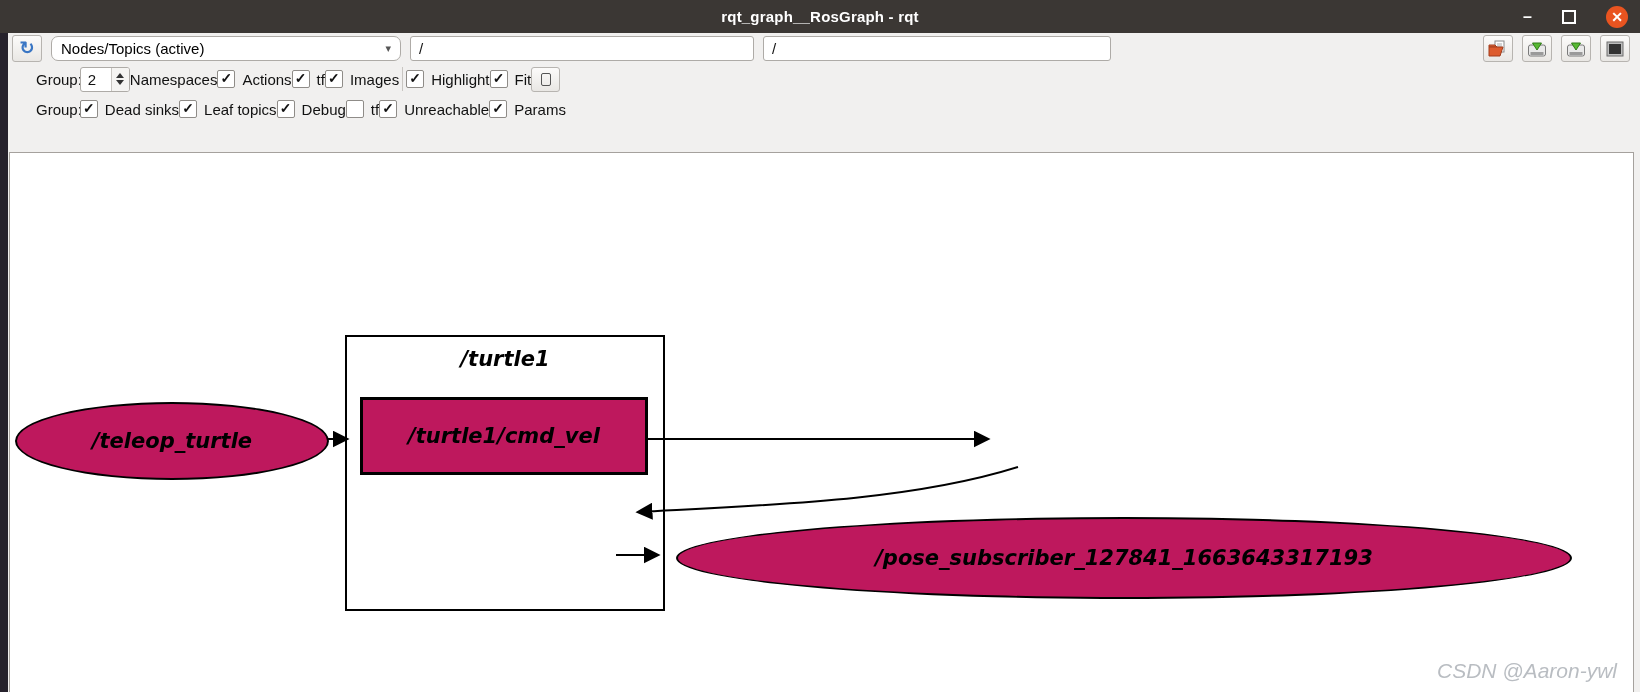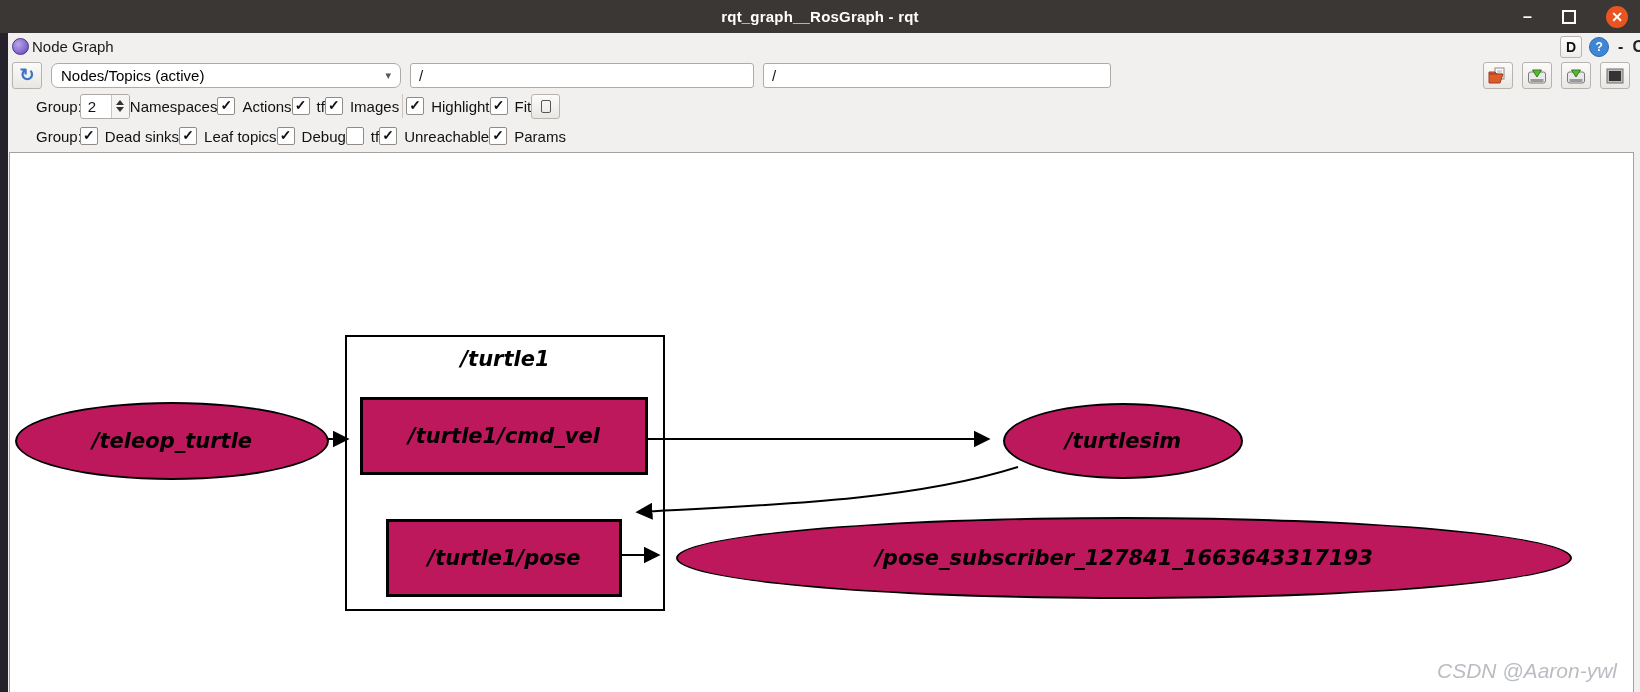--- a/index.html
+++ b/index.html
@@ -84,30 +84,20 @@
   <div class="win-controls">
     <span class="min-glyph">–</span>
     <span class="restore-box"></span>
     <span class="close-circle">✕</span>
   </div>
 </div>
 
 <div class="app">
   <div class="left-strip"></div>
 
-  <div class="dock-header">
-    <span class="dock-icon"></span>
-    <span class="dock-title">Node Graph</span>
-    <div class="dock-buttons">
-      <span class="d-btn">D</span>
-      <span class="help-btn">?</span>
-      <span class="collapse-glyph">-</span>
-      <span class="dockclose-glyph">C</span>
-    </div>
-  </div>
 
   <div class="toolbar">
     <span class="tool-btn">
       <span class="refresh-glyph">↻</span>
     </span>
     <div class="combo">
       <span>Nodes/Topics (active)</span>
       <span class="arrow">▾</span>
     </div>
     <input class="tb-input" value="/" style="">
@@ -220,19 +210,17 @@
       <path d="M1008 314 C 900 348, 760 352, 628 359" stroke="#000" stroke-width="2" fill="none" marker-end="url(#arr)"></path>
       <path d="M606 402 L648 402" stroke="#000" stroke-width="2" fill="none" marker-end="url(#arr)"></path>
     </svg>
 
     <div class="cluster" style="left:335px;top:182px;width:316px;height:272px;">
       <div class="cluster-label">/turtle1</div>
     </div>
 
     <div class="gnode ellipse" style="left:5px;top:249px;width:310px;height:74px;">/teleop_turtle</div>
     <div class="gnode gbox" style="left:350px;top:244px;width:282px;height:72px;">/turtle1/cmd_vel</div>
-    <div class="gnode gbox" style="left:376px;top:366px;width:230px;height:72px;">/turtle1/pose</div>
-    <div class="gnode ellipse" style="left:993px;top:250px;width:236px;height:72px;">/turtlesim</div>
     <div class="gnode ellipse" style="left:666px;top:364px;width:892px;height:78px;">/pose_subscriber_127841_1663643317193</div>
 
     <span class="watermark">CSDN @Aaron-ywl</span>
   </div>
 </div>
 
 </body></html>

